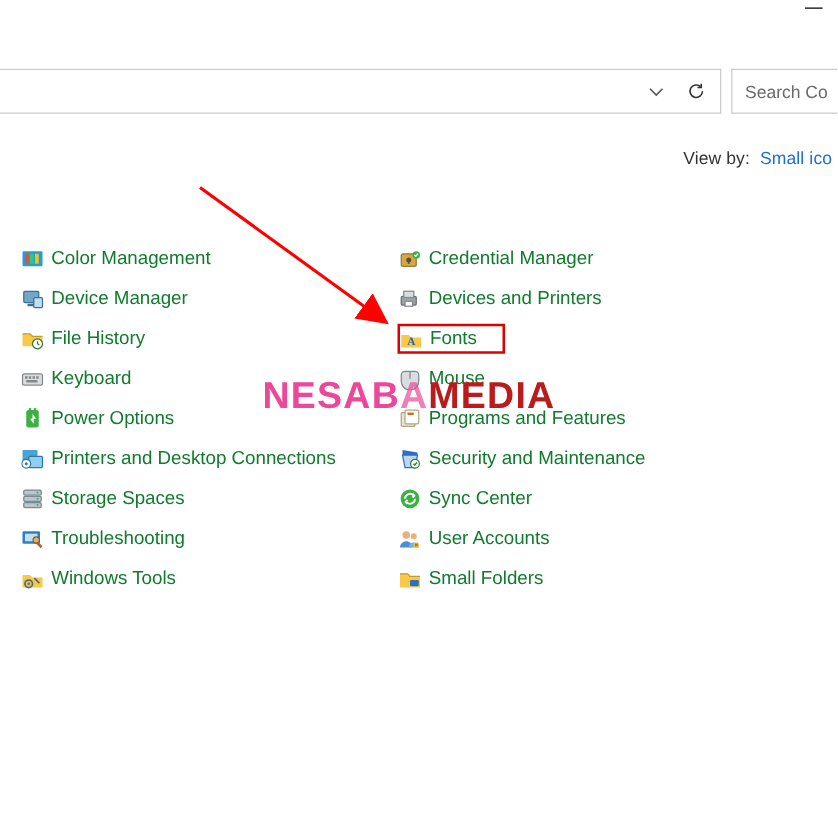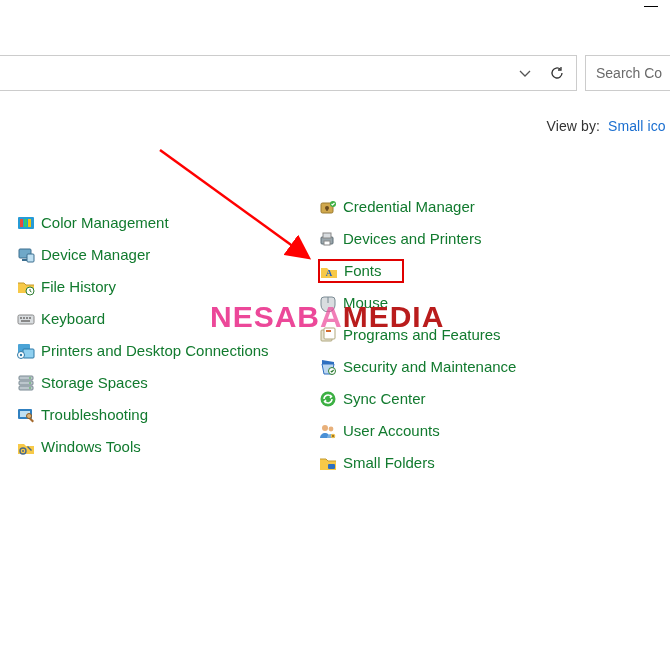--- a/index.html
+++ b/index.html
@@ -218,20 +218,31 @@
               <rect x="9" y="7" width="2" height="2" fill="#888"></rect>
               <rect x="12" y="7" width="2" height="2" fill="#888"></rect>
               <rect x="4" y="10" width="9" height="2" fill="#888"></rect>
             </svg>
           </span>
           <span class="label">Keyboard</span>
         </div>
         <div class="cp-item">
           <span class="ic">
             <svg viewBox="0 0 18 18">
+              <rect x="4" y="2" width="10" height="14" rx="2" fill="#3cb043"></rect>
+              <rect x="6" y="0.5" width="2" height="3" fill="#3cb043"></rect>
+              <rect x="10" y="0.5" width="2" height="3" fill="#3cb043"></rect>
+              <path d="M9 5v4l-2 0 3 4 0-4 2 0z" fill="#fff"></path>
+            </svg>
+          </span>
+          <span class="label">Power Options</span>
+        </div>
+        <div class="cp-item">
+          <span class="ic">
+            <svg viewBox="0 0 18 18">
               <rect x="1" y="2" width="12" height="9" rx="1" fill="#4aa3d6"></rect>
               <rect x="6" y="7" width="11" height="9" rx="1" fill="#8fd0f0" stroke="#2d79a6"></rect>
               <circle cx="4" cy="13" r="3.5" fill="#fff" stroke="#2d79a6"></circle>
               <circle cx="4" cy="13" r="1.2" fill="#2d79a6"></circle>
             </svg>
           </span>
           <span class="label">Printers and Desktop Connections</span>
         </div>
         <div class="cp-item">
           <span class="ic">

